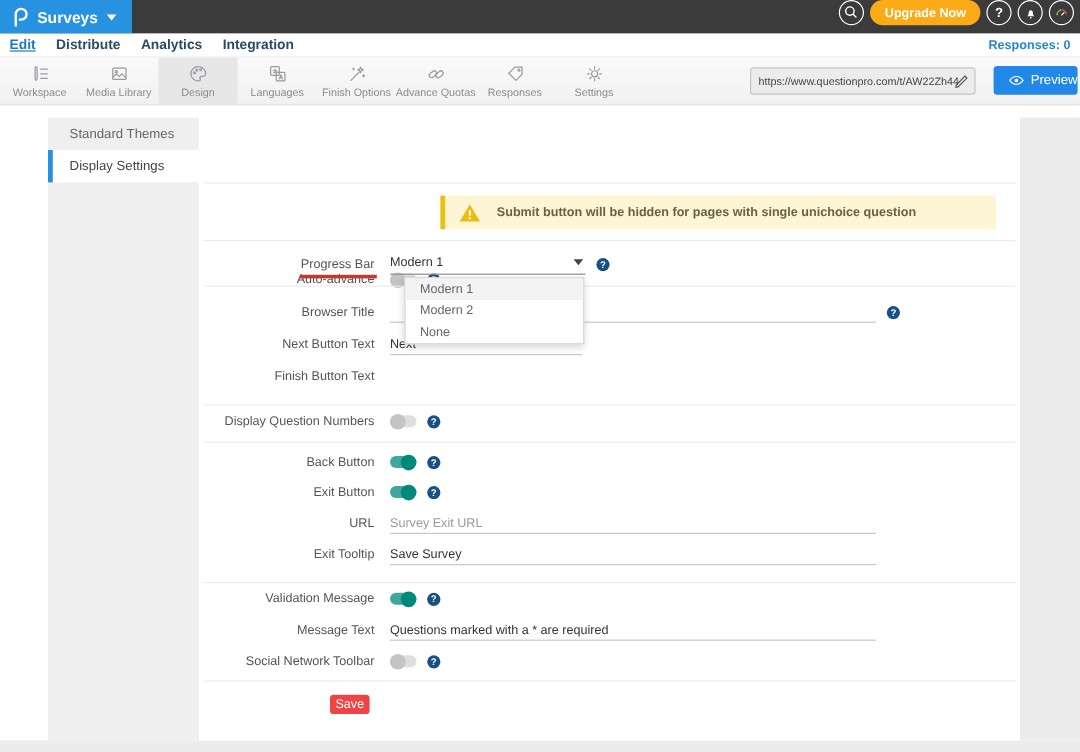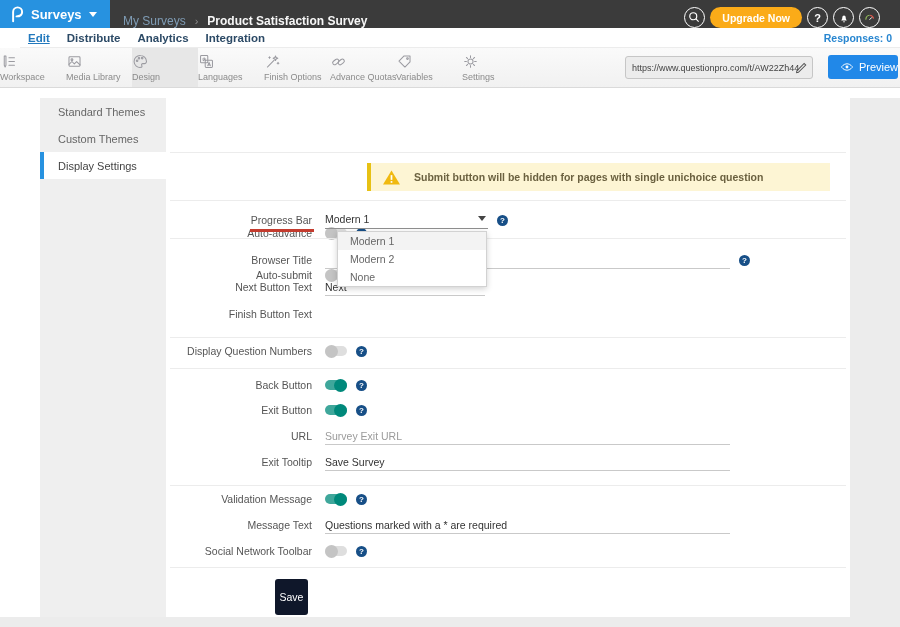--- a/index.html
+++ b/index.html
@@ -1,41 +1,41 @@
 <!DOCTYPE html>
 <html><head>
 <meta charset="utf-8">
 <style>
   * { margin:0; padding:0; box-sizing:border-box; }
   html,body { background:#fff; }
   body { font-family:"Liberation Sans", sans-serif; }
   .stage { position:relative; width:900px; height:627px; background:#fff; overflow:hidden; }
 
   
-  .topbar { position:absolute; top:0; left:0; right:0; height:28px; background:#3b3b3b; display:flex; align-items:flex-end; }
+  .topbar { position:absolute; top:0; left:0; right:0; height:28px; background:#3b3b3b; display:flex; align-items:flex-start; }
   .logo-block { width:110px; height:28px; background:#2792e0; display:flex; align-items:center; gap:7px; padding-left:9px; cursor:pointer; }
   .menu-label { font-size:13px; font-weight:600; color:#fff; }
   .caret-down { width:0; height:0; border-left:4px solid transparent; border-right:4px solid transparent; border-top:5px solid #fff; margin-top:1px; }
   .breadcrumb { display:flex; align-items:center; gap:9px; margin-left:13px; }
   .bc-parent { color:#7f9cb5; font-size:12px; }
   .bc-sep { color:#8b8b8b; font-size:11px; }
   .bc-current { color:#f7f7f7; font-size:12px; font-weight:600; }
-  .topbar-right { margin-left:auto; display:flex; align-items:center; gap:5px; padding-right:20px; }
+  .topbar-right { margin-left:auto; display:flex; align-items:center; gap:5px; padding-right:5px; }
   .circle-btn { width:21px; height:21px; border:1.5px solid #fff; border-radius:50%; display:flex; align-items:center; justify-content:center; color:#fff; font-size:11px; font-weight:700; flex:0 0 auto; }
   .upgrade-btn { height:21px; padding:0 12px; background:#fbab18; border-radius:11px; color:#fff; font-size:10.5px; font-weight:700; display:flex; align-items:center; }
 
   
-  .navrow { position:absolute; top:28px; left:0; right:0; height:20px; background:#fff; display:flex; align-items:center; padding:0 8px; border-bottom:1px solid #ececec;margin-left:20px; }
+  .navrow { position:absolute; top:28px; left:0; right:0; height:20px; background:#fff; display:flex; align-items:center; padding:0 8px; border-bottom:1px solid #ececec; }
   .nav-tab { font-size:11.5px; font-weight:700; color:#2c4a66; margin-right:17px; cursor:pointer; }
   .nav-tab.active { color:#2379bd; text-decoration:underline; }
   .responses { margin-left:auto; font-size:10.5px; font-weight:600; color:#2886d0; }
 
   
   .toolbar { position:absolute; top:48px; left:0; right:0; height:40px; background:linear-gradient(#fafafa,#f1f1f1); border-bottom:1px solid #dadada; display:flex; }
-  .ttab { width:66px; display:flex; flex-direction:column; justify-content:center; gap:2px; cursor:pointer; }
+  .ttab { width:66px; display:flex; flex-direction:column; align-items:center; justify-content:center; gap:2px; cursor:pointer; }
   .ttab.active { background:#e7e7e7; }
   .ttab svg { width:17px; height:17px; }
   .ttab .tl { font-size:9px; color:#8b8b8b; white-space:nowrap; }
   .svgic { stroke:#9a9aa0; fill:none; stroke-width:1.2; stroke-linecap:round; stroke-linejoin:round; }
   .urlbox { position:absolute; left:625px; top:56px; width:188px; height:23px; background:#ececec; border:1px solid #c6c6c6; border-radius:3px; font-size:9px; color:#444; display:flex; align-items:center; padding:0 18px 0 6px; white-space:nowrap; overflow:hidden; }
   .url-pencil { position:absolute; right:3px; top:3px; }
   .preview-btn { position:absolute; left:828px; top:55px; width:70px; height:24px; background:#2188e8; border-radius:3px; color:#fff; font-size:11px; display:flex; align-items:center; justify-content:flex-end; gap:5px; cursor:pointer; }
 
   
   .content { position:absolute; top:88px; left:0; right:0; bottom:0; background:#fff; }
@@ -63,41 +63,36 @@
   .sel { width:163px; border-bottom:1px solid #8f8f8f; display:flex; align-items:center; justify-content:space-between; font-size:10.5px; color:#333; height:18px; padding-bottom:2px; cursor:pointer; }
   .sel-caret { width:0; height:0; border-left:4px solid transparent; border-right:4px solid transparent; border-top:5px solid #444; margin-right:2px; }
   .red-underline { position:absolute; left:84px; top:131px; width:64px; height:3px; background:#c43b2e; }
   .dd { position:absolute; left:171px; top:133px; width:150px; background:#fff; border:1px solid #d2d2d2; box-shadow:0 2px 6px rgba(0,0,0,.18); z-index:5; }
   .dd-item { height:18px; line-height:18px; padding-left:12px; font-size:10.5px; color:#666; cursor:pointer; }
   .dd-item.hover { background:#f3f3f3; }
 
   .warn { position:absolute; left:201px; top:65px; width:463px; height:28px; background:#fdf5d4; border-left:4px solid #e7c114; display:flex; align-items:center; gap:13px; padding-left:11px; }
   .warn-text { font-size:10.5px; font-weight:700; color:#6b6140; white-space:nowrap; }
 
-  .save-btn { position:absolute; left:109px; top:481px; width:33px; height:36px; background:#0f172a; border-radius:3px; color:#fff; font-size:10.5px; display:flex; align-items:center; justify-content:center; cursor:pointer; }
+  .save-btn { position:absolute; left:109px; top:481px; width:33px; height:16px; background:#ef4444; border-radius:3px; color:#fff; font-size:10.5px; display:flex; align-items:center; justify-content:center; cursor:pointer; }
 </style>
 </head>
 <body>
 
 <div class="stage">
 
   <div class="topbar">
     <div class="logo-block">
       <span style="display:flex;">
         <svg width="15" height="19" viewBox="0 0 20 24">
             <path d="M5.5 21 V8.5 a6 6 0 0 1 12 0 c0 4.5-3.8 6-7.5 6" stroke="#fff" stroke-width="2.6" fill="none" stroke-linecap="round"></path>
           </svg>
       </span>
       <span class="menu-label">Surveys</span>
       <span class="caret-down"></span>
-    </div>
-    <div class="breadcrumb">
-      <span class="bc-parent">My Surveys</span>
-      <span class="bc-sep">›</span>
-      <span class="bc-current">Product Satisfaction Survey</span>
     </div>
     <div class="topbar-right">
       <span class="circle-btn">
         <svg width="15" height="15" viewBox="0 0 18 18">
             <circle cx="7.5" cy="7.5" r="4.2" stroke="#fff" fill="none" stroke-width="1.4"></circle>
             <line x1="10.7" y1="10.7" x2="14" y2="14" stroke="#fff" stroke-width="1.4"></line>
           </svg>
       </span>
       <span class="upgrade-btn">Upgrade Now</span>
       <span class="circle-btn">
@@ -174,21 +169,21 @@
           <rect x="2.8" y="8.2" width="8" height="4.6" rx="2.3" transform="rotate(-38 6.8 10.5)"></rect>
           <rect x="9.2" y="8.2" width="8" height="4.6" rx="2.3" transform="rotate(-38 13.2 10.5)"></rect>
         </svg>
       <span class="tl">Advance Quotas</span>
     </div>
     <div class="ttab">
       <svg viewBox="0 0 20 20" class="svgic">
           <path d="M3.5 9.5L9.5 3.5h7v7l-6 6z"></path>
           <circle cx="13.5" cy="6.5" r="1"></circle>
         </svg>
-      <span class="tl">Variables</span>
+      <span class="tl">Responses</span>
     </div>
     <div class="ttab">
       <svg viewBox="0 0 20 20" class="svgic">
           <circle cx="10" cy="10" r="3"></circle>
           <path d="M10 3.2v2M10 14.8v2M3.2 10h2M14.8 10h2M5.2 5.2l1.4 1.4M13.4 13.4l1.4 1.4M14.8 5.2l-1.4 1.4M6.6 13.4l-1.4 1.4"></path>
         </svg>
       <span class="tl">Settings</span>
     </div>
   </div>
 
@@ -204,44 +199,36 @@
     <svg width="14" height="12" viewBox="0 0 16 14">
         <path d="M1.5 7s2.6-3.8 6.5-3.8S14.5 7 14.5 7 11.9 10.8 8 10.8 1.5 7 1.5 7z" stroke="#fff" fill="none" stroke-width="1.1"></path>
         <circle cx="8" cy="7" r="1.7" fill="#fff"></circle>
       </svg>
     <span>Preview</span>
   </div>
 
   <div class="content">
     <div class="side">
       <div class="side-item">Standard Themes</div>
-      <div class="side-item">Custom Themes</div>
       <div class="side-item active">Display Settings</div>
     </div>
     <div class="rightpad"></div>
     <div class="bottompad"></div>
 
     <div class="panel">
 
       <div class="row" style="top:125px">
         <span class="lbl">Auto-advance</span>
         <span class="toggle">
             <span class="knob"></span>
           </span>
         <span class="help">?</span>
       </div>
       <div class="hr" style="top:54px"></div>
 
-      <div class="row" style="top:167px">
-        <span class="lbl">Auto-submit</span>
-        <span class="toggle">
-            <span class="knob"></span>
-          </span>
-        <span class="help">?</span>
-      </div>
       <div class="warn">
         <svg width="19" height="17" viewBox="0 0 20 18">
             <path d="M10 1.5 L19 16.5 H1 Z" fill="#f0b90f"></path>
             <rect x="9.1" y="6.5" width="1.8" height="5" fill="#fff"></rect>
             <rect x="9.1" y="12.8" width="1.8" height="1.8" fill="#fff"></rect>
           </svg>
         <span class="warn-text">Submit button will be hidden for pages with single unichoice question</span>
       </div>
       <div class="hr" style="top:102px"></div>
 

